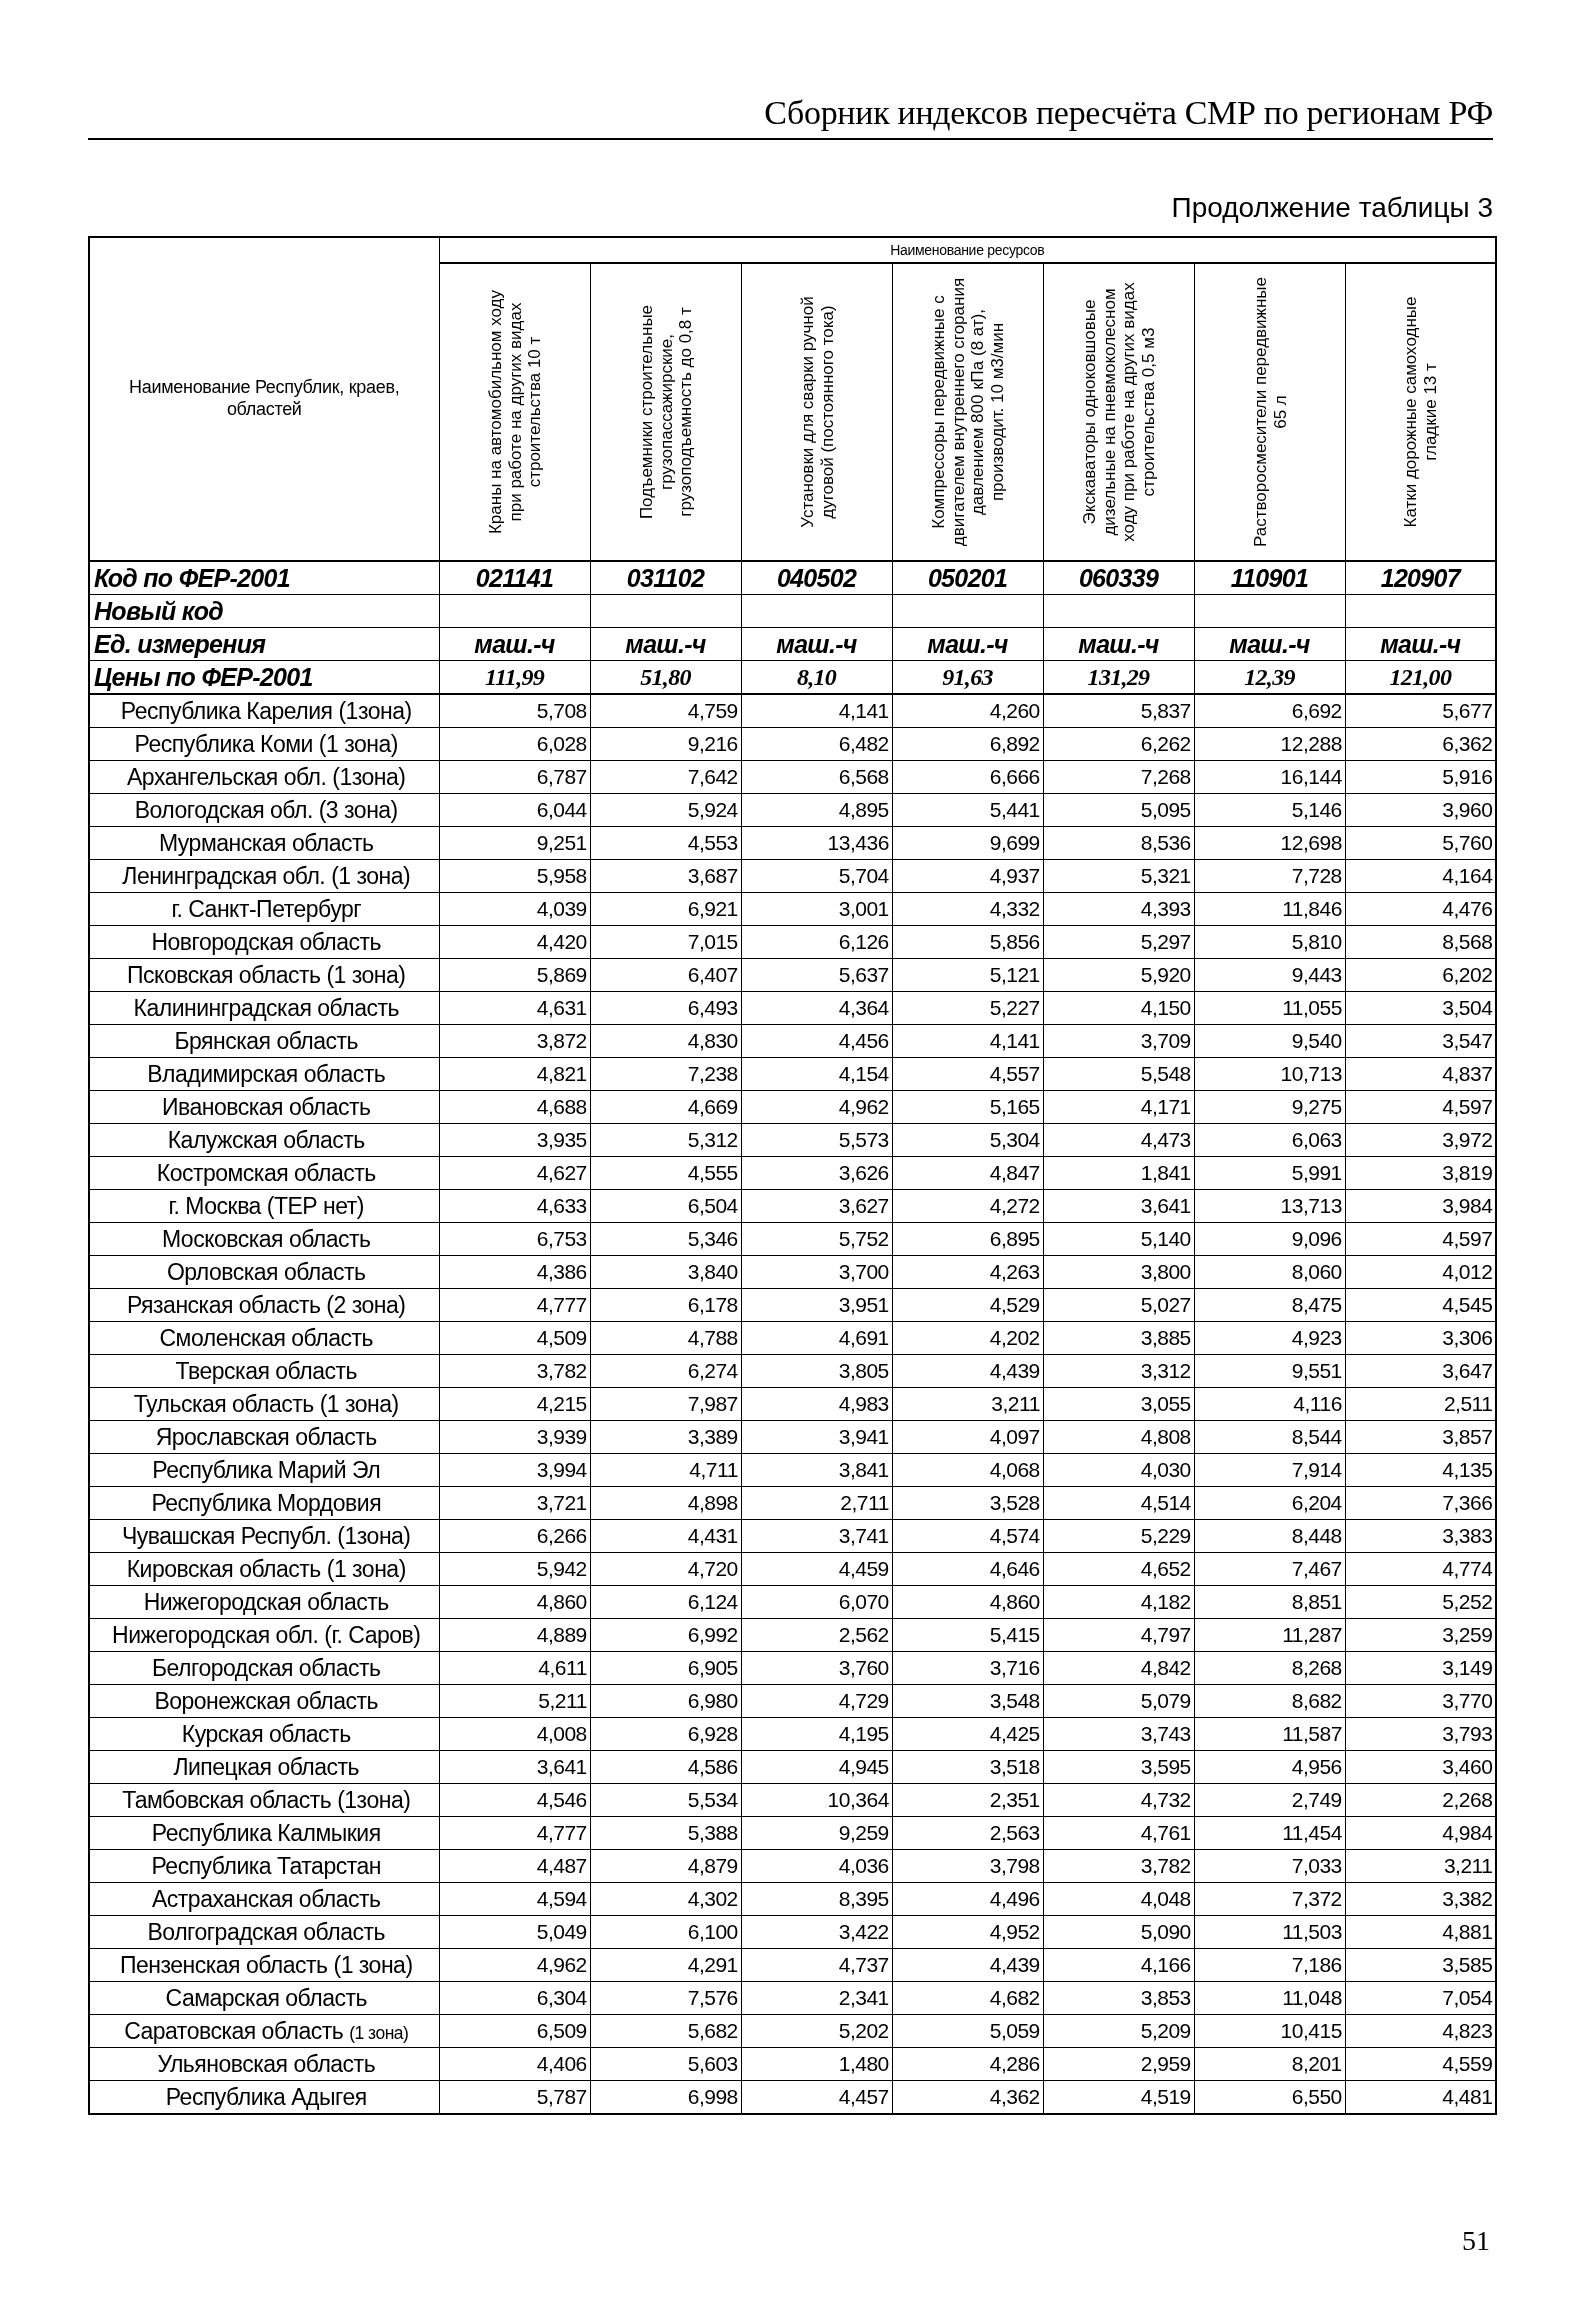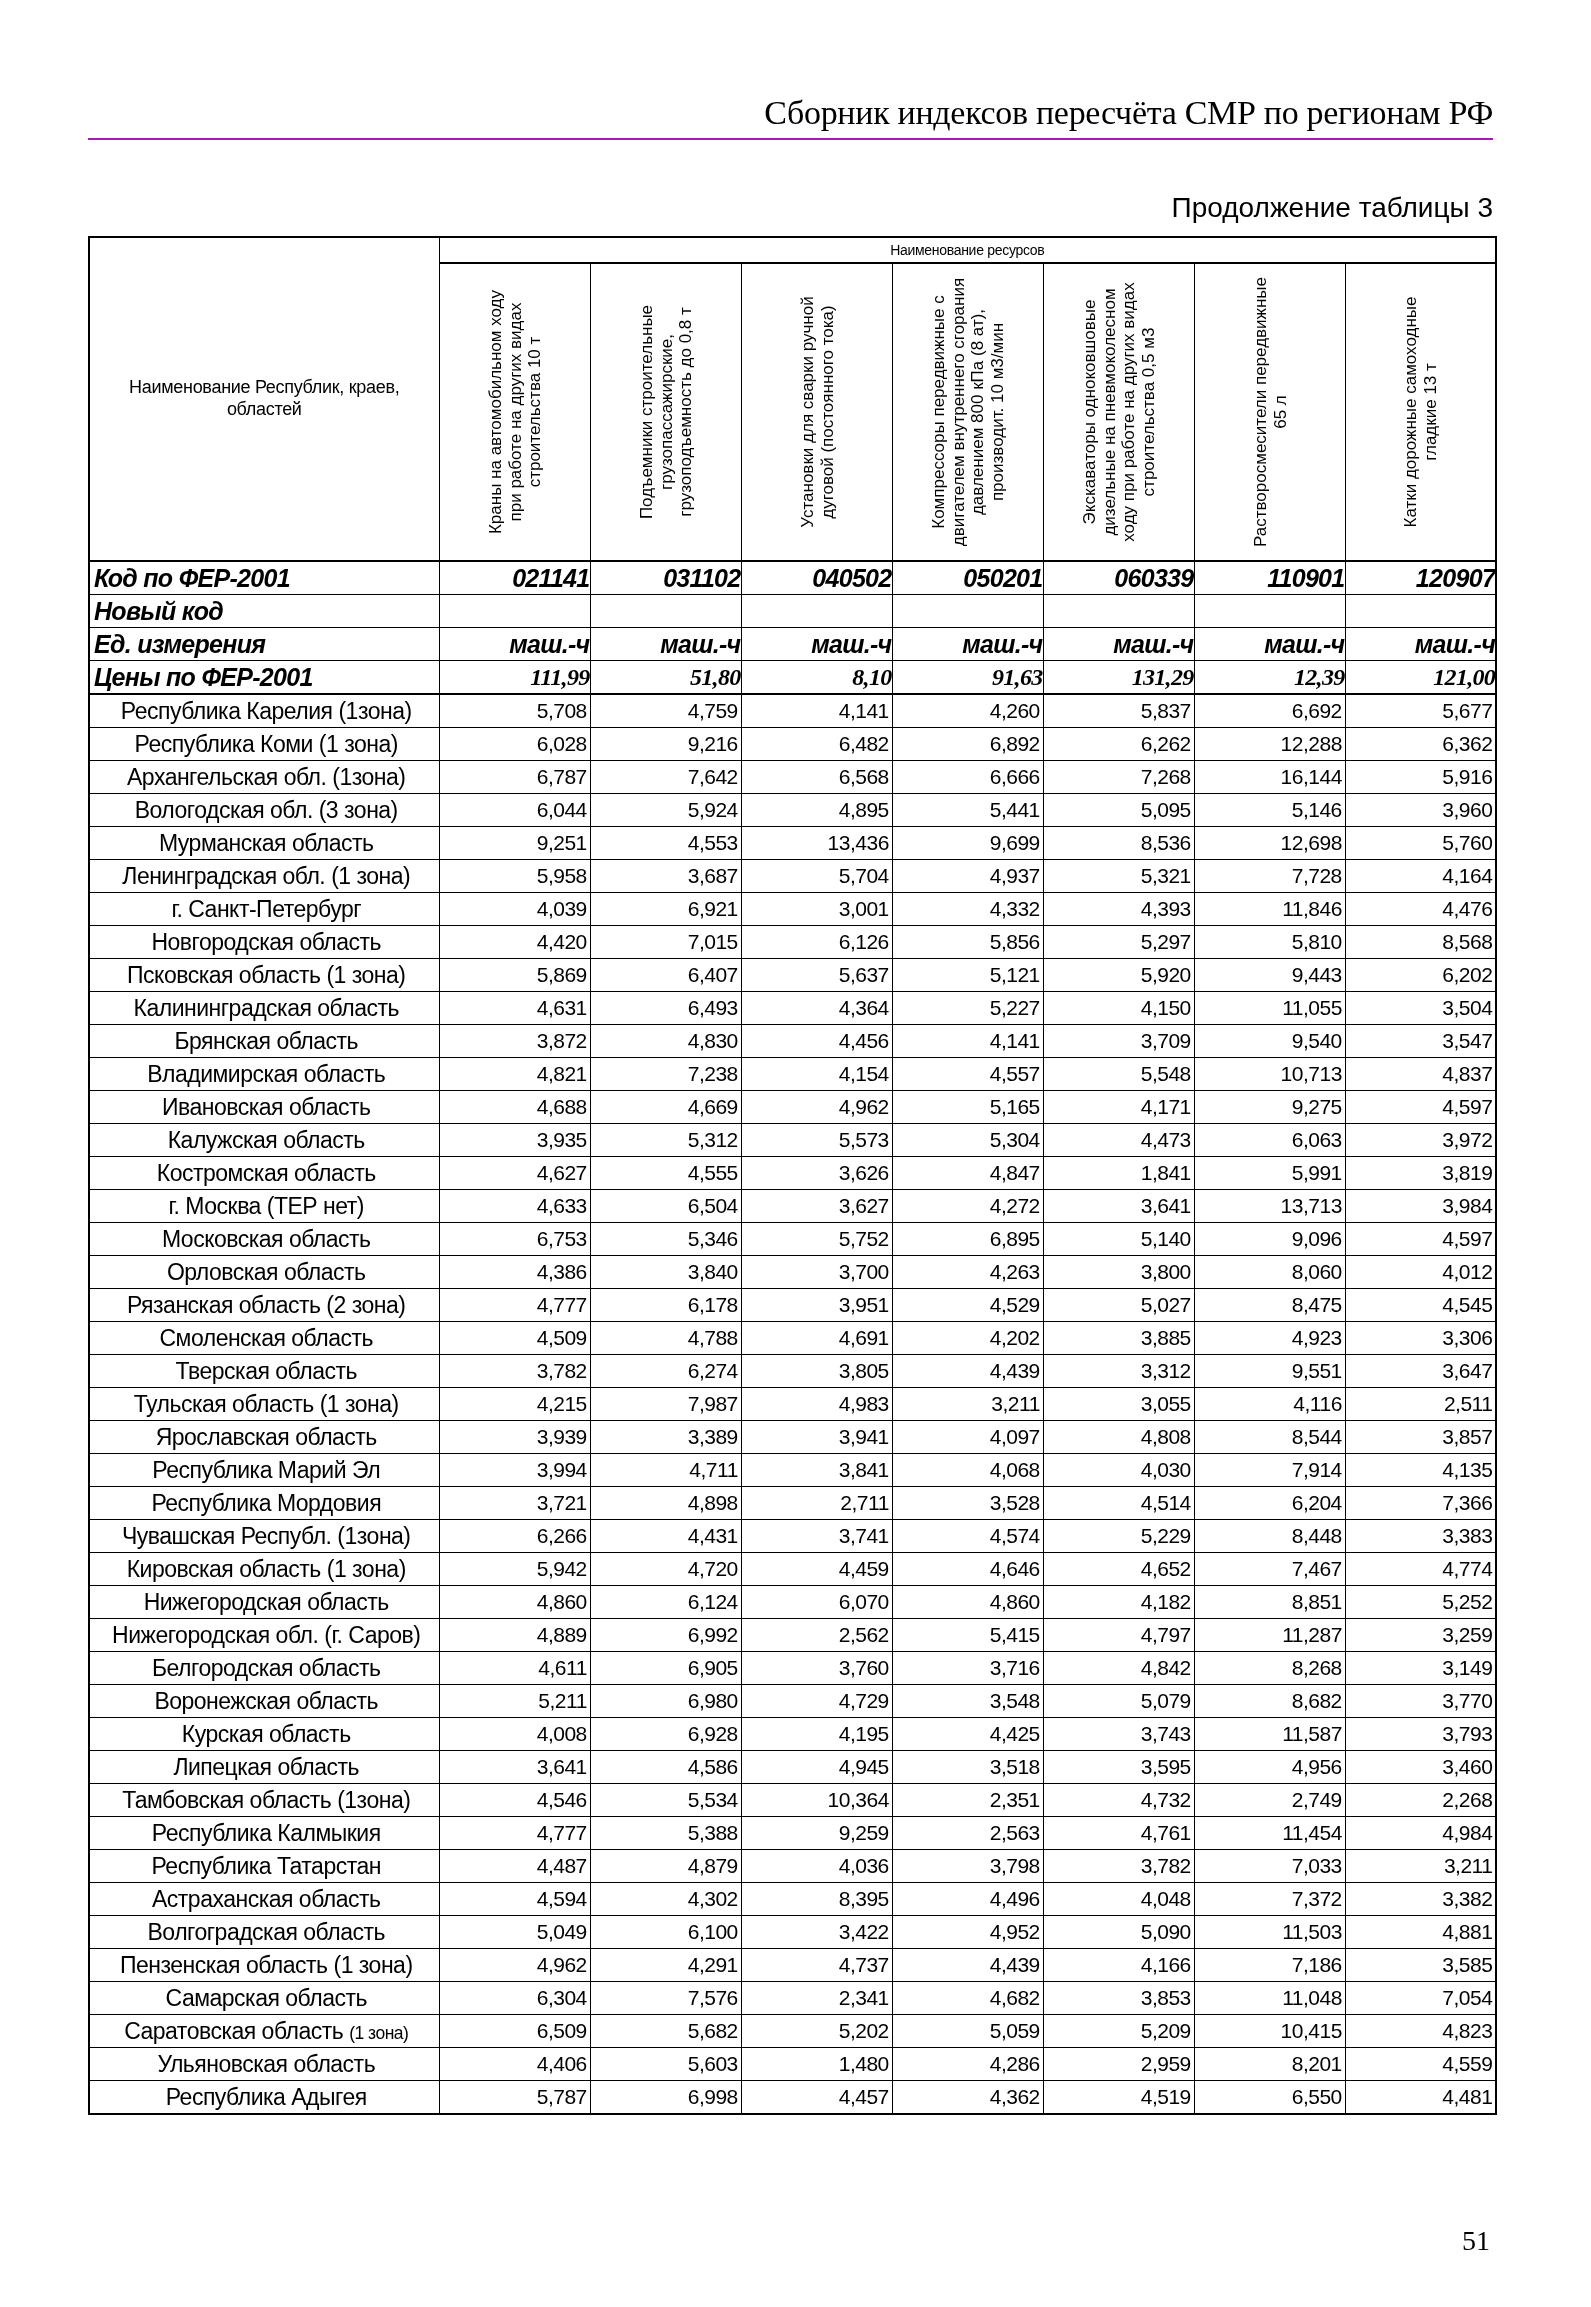--- a/index.html
+++ b/index.html
@@ -1,20 +1,20 @@
 <!DOCTYPE html>
 <html style="font-size:10.8px"><head>
 <meta charset="utf-8">
 <style>
   html, body { margin: 0; padding: 0; background: #ffffff; }
   body { width: 1591px; height: 2307px; position: relative; overflow: hidden; color: #000; }
   .running-head {
     position: absolute; left: 88px; top: 93px; width: 1405px;
     text-align: right; font-family: "Liberation Serif", serif; font-size: 34px;
-    line-height: 40px; padding-bottom: 5.4px; border-bottom: 2px solid #a21caf;
+    line-height: 40px; padding-bottom: 5.4px; border-bottom: 2px solid #000000;
     letter-spacing: -0.3px;
   }
   .table-caption {
     position: absolute; left: 88px; top: 190px; width: 1405px; text-align: right;
     font-family: "Liberation Sans", sans-serif; font-weight: normal; font-size: 28px; line-height: 35px;
   }
   table.data {
     position: absolute; left: 88px; top: 236px; width: 1405px;
     border-collapse: collapse; table-layout: fixed;
     font-family: "Liberation Sans", sans-serif;
@@ -27,21 +27,21 @@
   .hdr-group { font-weight: normal; font-size: 14px; height: 24px; text-align: center; line-height: 20px; letter-spacing: -0.3px; border-bottom: 2px solid #000 !important; }
   .hdr-res { height: 296px; position: relative; vertical-align: middle; }
   .vtext {
     position: absolute; left: 50%; top: 50%;
     transform: translate(-50%, -50%) rotate(-90deg);
     width: 276px; text-align: center;
     font-size: 17px; line-height: 19.5px; font-weight: normal;
   }
   tr.meta td { height: 32px; font-size: 25px; font-weight: bold; letter-spacing: -0.7px; font-style: italic; }
   tr.meta td.lbl { padding-left: 4px; text-align: left; }
-  tr.meta td.val { text-align: right; }
+  tr.meta td.val { text-align: center; }
   tr.meta-first td { border-top: 2.7px double #000; }
   tr.meta-price td.val { font-family: "Liberation Serif", serif; font-weight: bold; font-size: 24px; letter-spacing: -0.7px; }
   tr.row td { height: 32px; font-size: 23px; letter-spacing: -0.5px; }
   tr.row td.lbl { padding-left: 4px; text-align: center; white-space: nowrap; overflow: hidden; }
   tr.row td.val { text-align: right; padding-right: 2.7px; font-size: 21px; }
   tr.row-first td { border-top: 2.7px double #000; }
   .small { font-size: 17.5px; }
   .page-number {
     position: absolute; left: 1462px; top: 2225px; font-family: "Liberation Serif", serif; font-size: 28px;
   }

